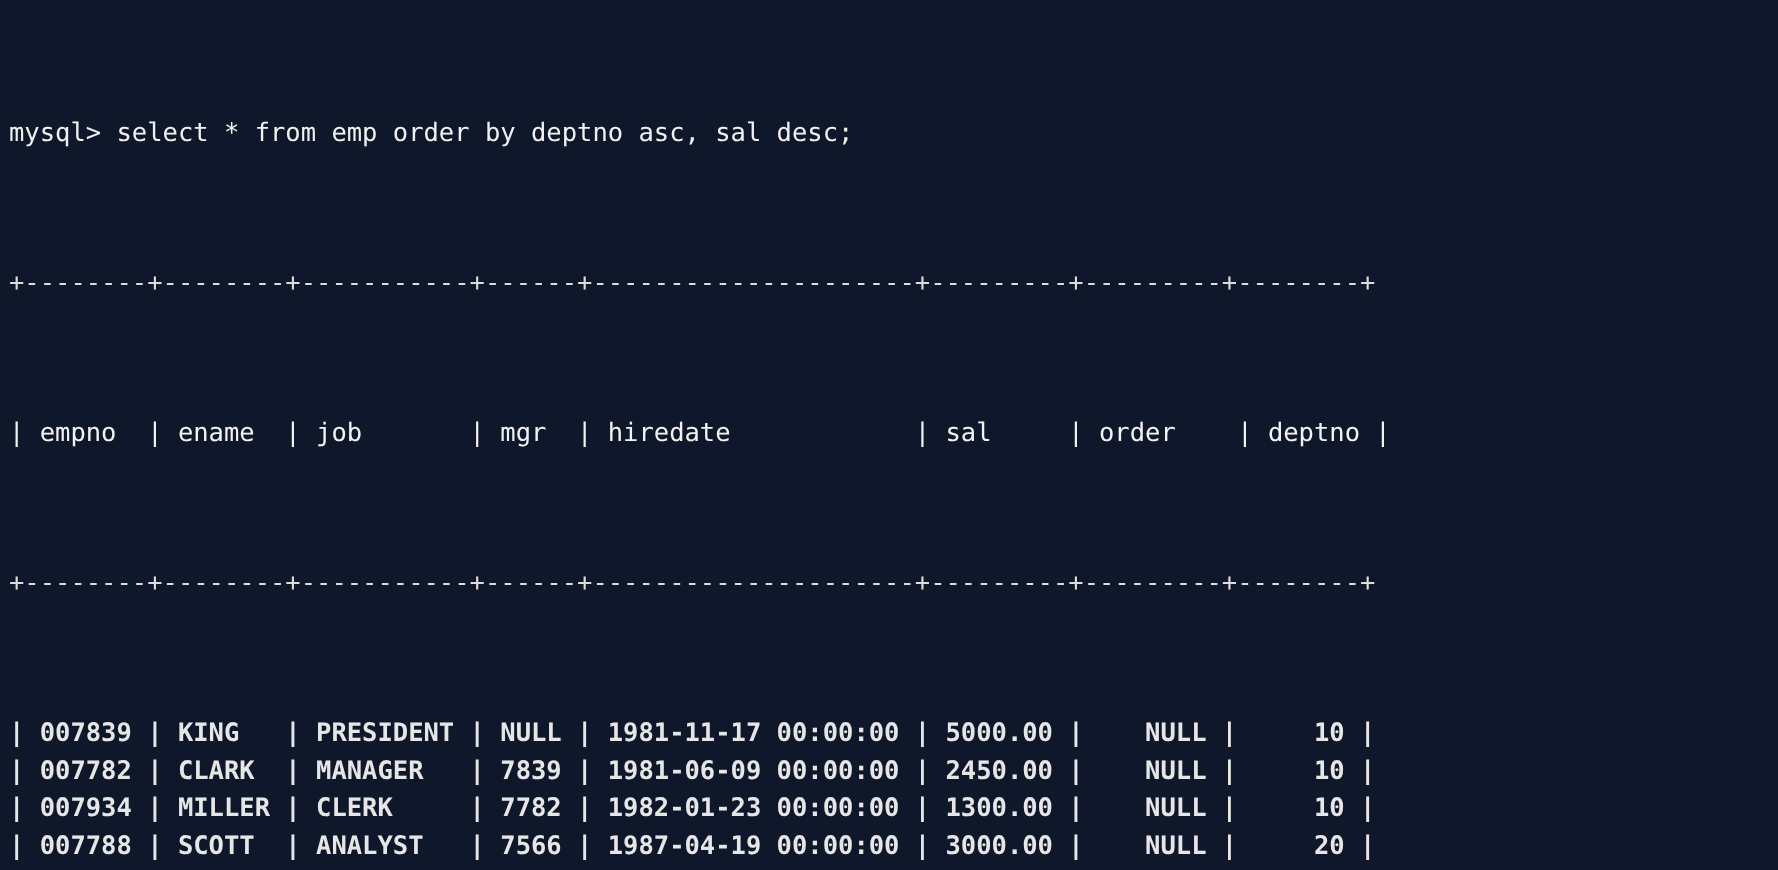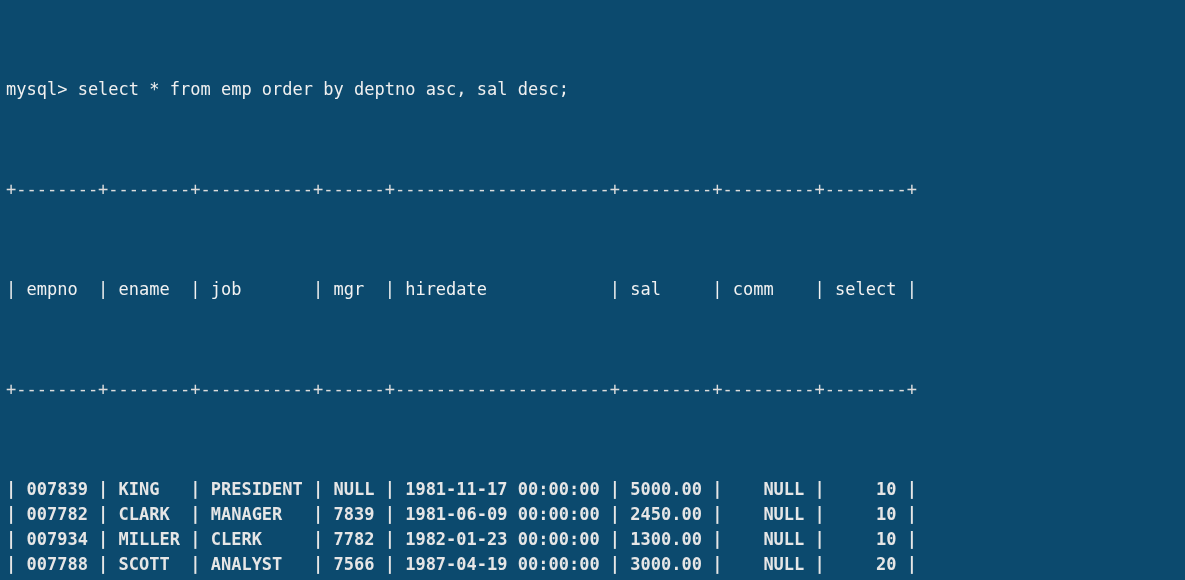--- a/index.html
+++ b/index.html
@@ -4,21 +4,21 @@
 <style>
   html, body {
     margin: 0;
     padding: 0;
     background: #000000;
   }
   #terminal {
     position: relative;
     width: 1185px;
     height: 580px;
-    background: #0c4a6e;
+    background: #0f172a;
     overflow: hidden;
     font-family: "DejaVu Sans Mono", "Liberation Mono", monospace;
     font-size: 17px;
     line-height: 25px;
     letter-spacing: 0px;
     color: #e8e8e8;
     -webkit-font-smoothing: none;
   }
   #screen {
     padding: 2px 0 0 6px;
@@ -38,21 +38,21 @@
 </head>
 <body>
 
 <div id="terminal">
   <div id="screen">
 
     <span class="line prompt-line">mysql&gt; select * from emp order by deptno asc, sal desc;</span>
 
     <span class="line rule-line">+--------+--------+-----------+------+---------------------+---------+---------+--------+</span>
 
-    <span class="line head-line">| empno  | ename  | job       | mgr  | hiredate            | sal     | comm    | select |</span>
+    <span class="line head-line">| empno  | ename  | job       | mgr  | hiredate            | sal     | order    | deptno |</span>
 
     <span class="line rule-line">+--------+--------+-----------+------+---------------------+---------+---------+--------+</span>
 
     <div id="rows-container"><span class="line data-line">| 007839 | KING   | PRESIDENT | NULL | 1981-11-17 00:00:00 | 5000.00 |    NULL |     10 |</span><span class="line data-line">| 007782 | CLARK  | MANAGER   | 7839 | 1981-06-09 00:00:00 | 2450.00 |    NULL |     10 |</span><span class="line data-line">| 007934 | MILLER | CLERK     | 7782 | 1982-01-23 00:00:00 | 1300.00 |    NULL |     10 |</span><span class="line data-line">| 007788 | SCOTT  | ANALYST   | 7566 | 1987-04-19 00:00:00 | 3000.00 |    NULL |     20 |</span><span class="line data-line">| 007902 | FORD   | ANALYST   | 7566 | 1981-12-03 00:00:00 | 3000.00 |    NULL |     20 |</span></div>
 
     
 
     
 
   </div>

